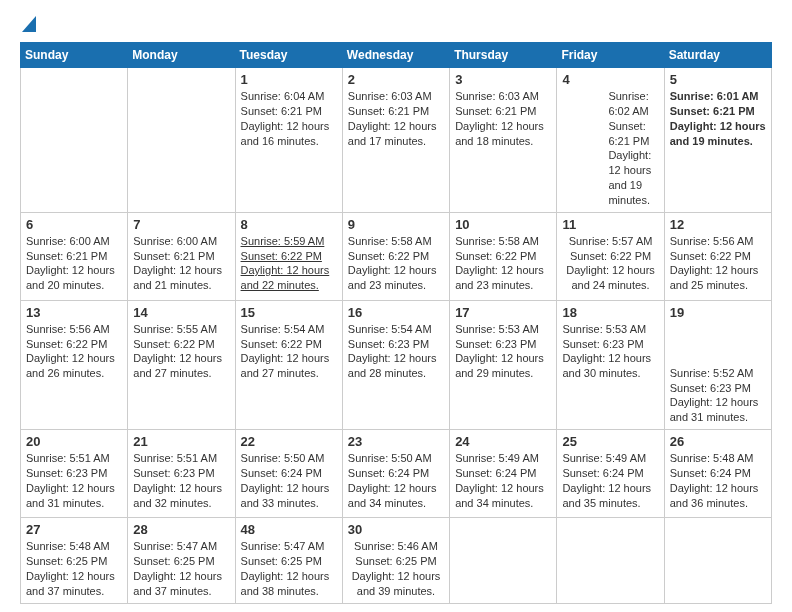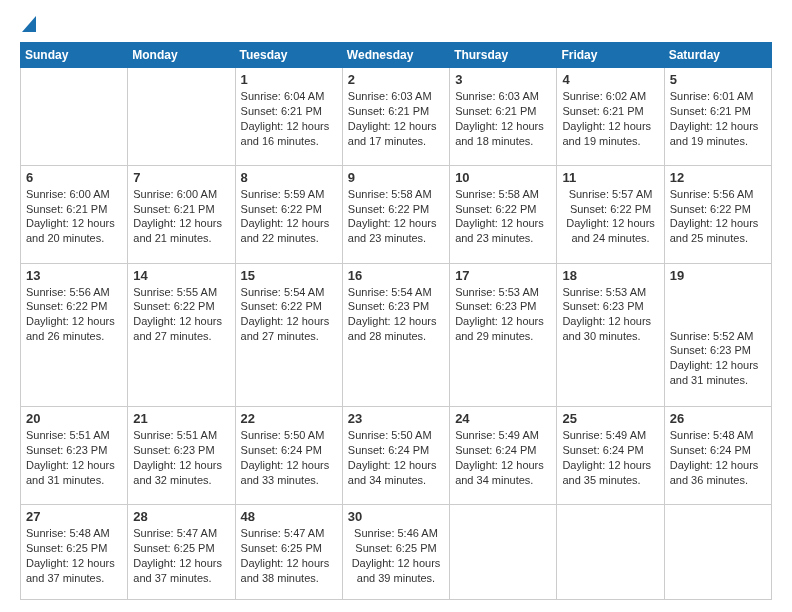--- a/index.html
+++ b/index.html
@@ -137,47 +137,47 @@
 Daylight: 12 hours and 17 minutes.</div>
           </td>
           <td>
             <div class="day-number">3</div>
             <div class="day-info" style="white-space: pre-line;">Sunrise: 6:03 AM
 Sunset: 6:21 PM
 Daylight: 12 hours and 18 minutes.</div>
           </td>
           <td>
             <div class="day-number">4</div>
-            <div class="day-info" style="white-space: pre-line;">Sunrise: 6:02 AM
+            <div class="day-info" style="white-space: pre-line; margin-left: 46px;">Sunrise: 6:02 AM
 Sunset: 6:21 PM
 Daylight: 12 hours and 19 minutes.</div>
           </td>
           <td>
             <div class="day-number">5</div>
-            <div class="day-info" style="white-space: pre-line;">Sunrise: 6:01 AM
+            <div class="day-info" style="white-space: pre-line; font-weight: bold;">Sunrise: 6:01 AM
 Sunset: 6:21 PM
 Daylight: 12 hours and 19 minutes.</div>
           </td>
         </tr>
         <tr>
           <td>
             <div class="day-number">6</div>
             <div class="day-info" style="white-space: pre-line;">Sunrise: 6:00 AM
 Sunset: 6:21 PM
 Daylight: 12 hours and 20 minutes.</div>
           </td>
           <td>
             <div class="day-number">7</div>
             <div class="day-info" style="white-space: pre-line;">Sunrise: 6:00 AM
 Sunset: 6:21 PM
 Daylight: 12 hours and 21 minutes.</div>
           </td>
           <td>
             <div class="day-number">8</div>
-            <div class="day-info" style="white-space: pre-line;">Sunrise: 5:59 AM
+            <div class="day-info" style="white-space: pre-line; text-decoration: underline;">Sunrise: 5:59 AM
 Sunset: 6:22 PM
 Daylight: 12 hours and 22 minutes.</div>
           </td>
           <td>
             <div class="day-number">9</div>
             <div class="day-info" style="white-space: pre-line;">Sunrise: 5:58 AM
 Sunset: 6:22 PM
 Daylight: 12 hours and 23 minutes.</div>
           </td>
           <td>

